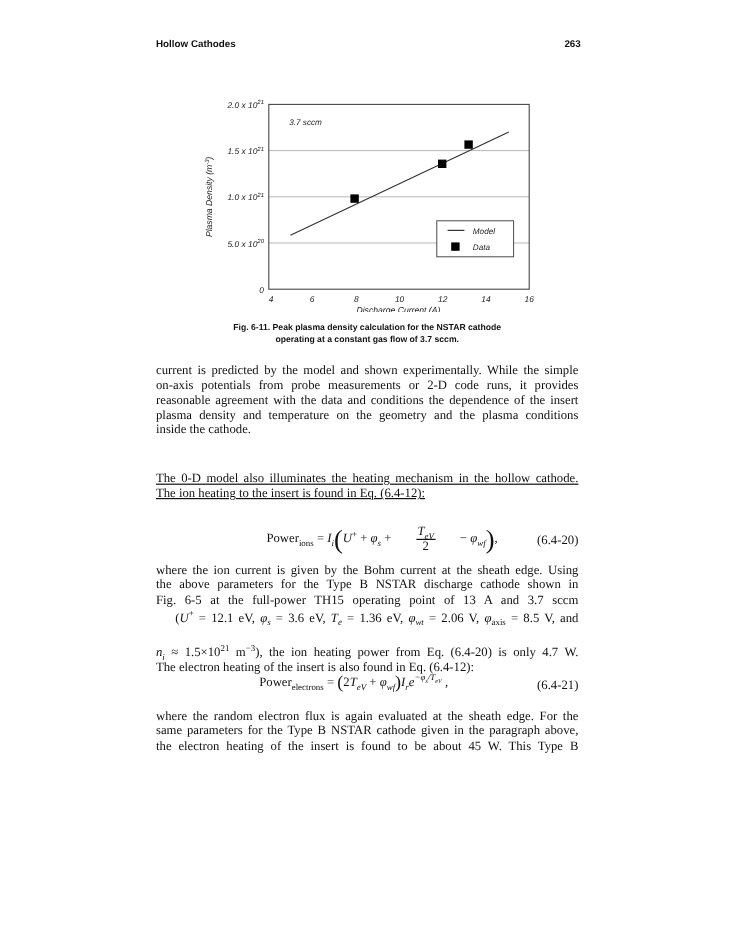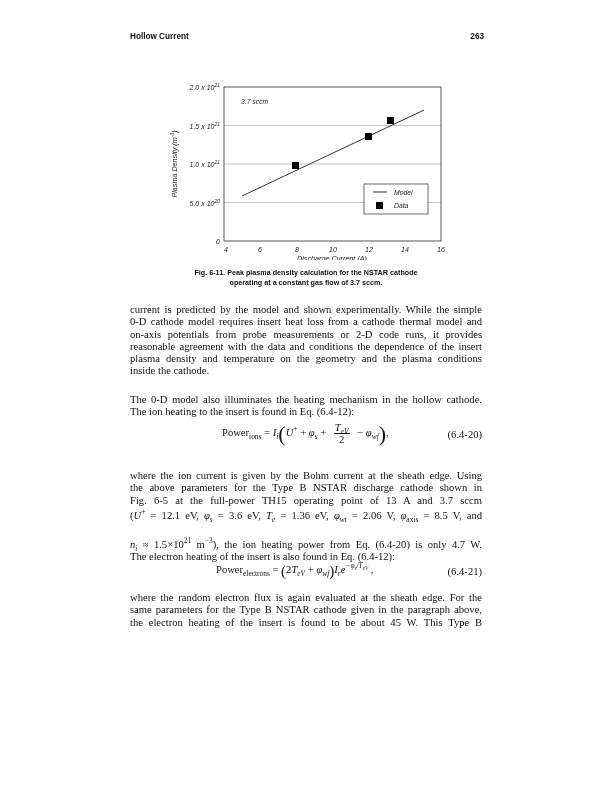--- a/index.html
+++ b/index.html
@@ -13,30 +13,30 @@
              font-family: "Liberation Sans", sans-serif; font-weight: bold; font-size: 7.2px; line-height: 9.5px; }
   .para { position: absolute; left: 130px; width: 352px; font-family: "Liberation Serif", serif;
           font-size: 10.6px; line-height: 12.3px; text-align: justify; }
   .para .line { display: block; text-align: justify; text-align-last: justify; white-space: nowrap; }
   .para .line.last { text-align-last: left; }
   .eq { position: absolute; left: 130px; width: 352px; font-family: "Liberation Serif", serif; font-size: 10.6px; }
   .eq .body { position: absolute; white-space: nowrap; }
   .eq .num { position: absolute; right: 0; }
   .i { font-style: italic; }
   sub, sup { font-size: 70%; line-height: 0; }
-  .frac { display: inline-block; vertical-align: middle; text-align: center; margin: 0 5px; }
+  .frac { display: inline-block; vertical-align: middle; text-align: center; margin: 0 18px; }
   .frac .n { display: block; border-bottom: 0.8px solid #111; padding: 0 1px; line-height: 11px; }
   .frac .d { display: block; line-height: 11px; }
   .bigp { font-size: 22px; vertical-align: middle; line-height: 0; }
   .medp { font-size: 15px; vertical-align: middle; line-height: 0; }
 </style>
 </head>
 <body>
 
-<div class="hdr hdr-left">Hollow Current</div>
+<div class="hdr hdr-left">Hollow Cathodes</div>
 <div class="hdr hdr-right">263</div>
 
 <div class="chart">
   <svg width="300" height="200" viewBox="0 0 300 200" font-family="Liberation Sans, sans-serif" font-size="7" fill="#222">
 
     <g stroke="#b5b5b5" stroke-width="0.8">
       <line x1="64" y1="65.5" x2="281" y2="65.5"></line>
       <line x1="64" y1="104" x2="281" y2="104"></line>
       <line x1="64" y1="142.5" x2="281" y2="142.5"></line>
     </g>
@@ -77,47 +77,46 @@
   </svg>
 </div>
 
 <div class="caption">
   <div>Fig. 6-11. Peak plasma density calculation for the NSTAR cathode</div>
   <div>operating at a constant gas flow of 3.7 sccm.</div>
 </div>
 
 <div class="para" style="top:304px;">
   <span class="line">current is predicted by the model and shown experimentally. While the simple</span>
-  <span class="line">0-D cathode model requires insert heat loss from a cathode thermal model and</span>
   <span class="line">on-axis potentials from probe measurements or 2-D code runs, it provides</span>
   <span class="line">reasonable agreement with the data and conditions the dependence of the insert</span>
   <span class="line">plasma density and temperature on the geometry and the plasma conditions</span>
   <span class="line last">inside the cathode.</span>
 </div>
 
-<div class="para" style="top:394px;">
+<div class="para" style="top:394px;text-decoration:underline;">
   <span class="line">The 0-D model also illuminates the heating mechanism in the hollow cathode.</span>
   <span class="line last">The ion heating to the insert is found in Eq. (6.4-12):</span>
 </div>
 
-<div class="eq" style="top:420px; height:28px;">
+<div class="eq" style="top:436px; height:28px;">
   <div class="body" style="left:92px; top:2px;">
     <span>Power</span><sub>ions</sub>
     = <span class="i">I<sub>i</sub></span><span class="bigp">(</span><span class="i">U</span><sup>+</sup> + <span class="i">φ<sub>s</sub></span> +
     <span class="frac"><span class="n i">T<sub>eV</sub></span><span class="d">2</span></span>
     − <span class="i">φ<sub>wf</sub></span><span class="bigp">)</span>,
   </div>
   <div class="num" style="top:9px;">(6.4-20)</div>
 </div>
 
 <div class="para" style="top:470px;">
   <span class="line">where the ion current is given by the Bohm current at the sheath edge. Using</span>
   <span class="line">the above parameters for the Type B NSTAR discharge cathode shown in</span>
   <span class="line">Fig. 6-5 at the full-power TH15 operating point of 13 A and 3.7 sccm</span>
-  <span class="line" style="margin-top:3px;">(<span class="i">U</span><sup>+</sup> = <span>12.1 eV</span>, <span class="i">φ<sub>s</sub></span> = <span>3.6 eV</span>, <span class="i">T<sub>e</sub></span> = <span>1.36 eV</span>, <span class="i">φ<sub>wt</sub></span> = <span>2.06 V</span>, <span class="i">φ</span><sub>axis</sub> = <span>8.5 V</span>, and</span>
+  <span class="line" style="margin-top:3px;margin-left:16px;">(<span class="i">U</span><sup>+</sup> = <span>12.1 eV</span>, <span class="i">φ<sub>s</sub></span> = <span>3.6 eV</span>, <span class="i">T<sub>e</sub></span> = <span>1.36 eV</span>, <span class="i">φ<sub>wt</sub></span> = <span>2.06 V</span>, <span class="i">φ</span><sub>axis</sub> = <span>8.5 V</span>, and</span>
   <span class="line" style="margin-top:17px;"><span class="i">n<sub>i</sub></span> ≈ <span>1.5</span>×10<sup>21</sup> m<sup>−3</sup><span>), the ion heating power from Eq. (6.4-20) is only 4.7 W.</span></span>
   <span class="line last">The electron heating of the insert is also found in Eq. (6.4-12):</span>
 </div>
 
 <div class="eq" style="top:564px; height:20px;">
   <div class="body" style="left:86px; top:0px;">
     <span>Power</span><sub>electrons</sub>
     = <span class="medp">(</span>2<span class="i">T<sub>eV</sub></span> + <span class="i">φ<sub>wf</sub></span><span class="medp">)</span><span class="i">I<sub>r</sub>e</span><sup class="i">−φ<sub>s</sub>/T<sub>eV</sub></sup> ,
   </div>
   <div class="num" style="top:2px;">(6.4-21)</div>

